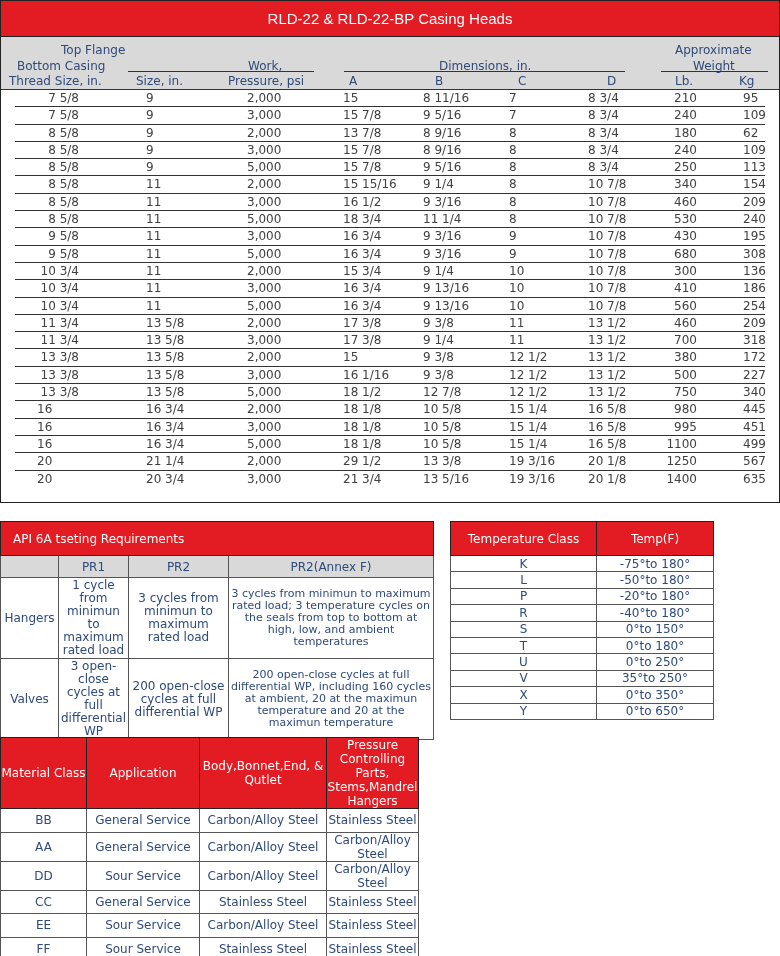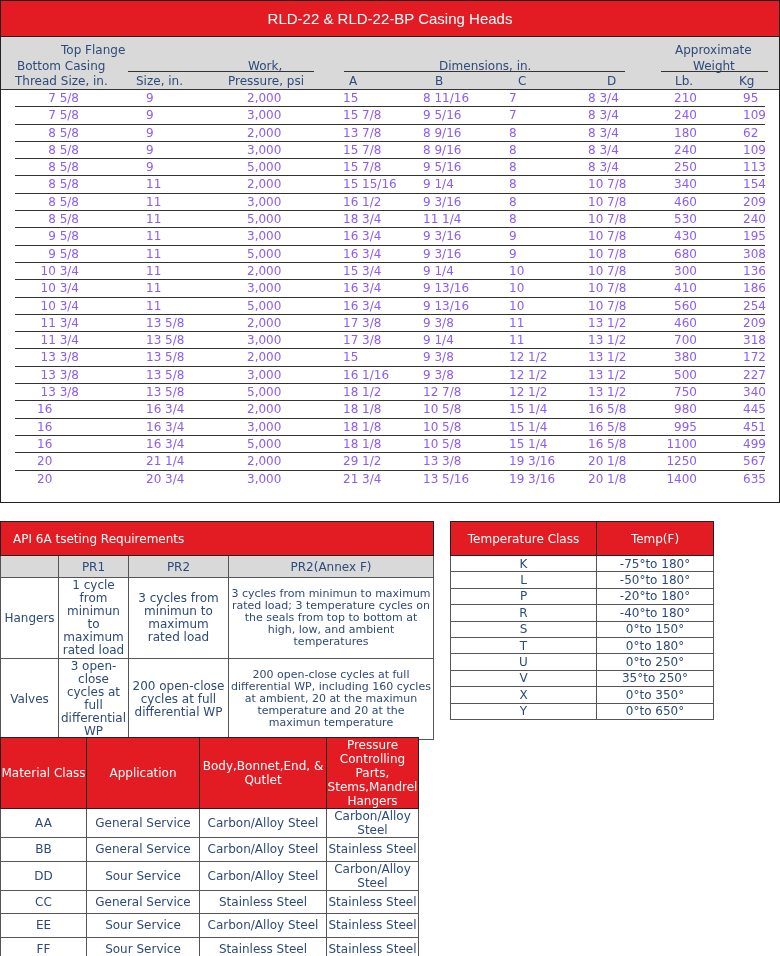--- a/index.html
+++ b/index.html
@@ -4,21 +4,21 @@
   <style>
     * { box-sizing: border-box; margin: 0; padding: 0; }
     body { width: 780px; height: 956px; background: #ffffff; font-family: "DejaVu Sans", sans-serif; color: #1f3864; position: relative; overflow: hidden; }
     .main { position: absolute; left: 0; top: 0; width: 780px; height: 503px; border: 1px solid #222; }
     .main-title { height: 36px; background: #e31b23; color: #fff; font-family: "Liberation Sans", sans-serif; font-size: 15px; text-align: center; line-height: 36px; border-bottom: 1px solid #222; }
     .main-head { height: 53px; background: #d9d9d9; position: relative; font-size: 12px; color: #2e4a7a; }
     .main-head span { position: absolute; white-space: nowrap; }
     .main-head .uline { position: absolute; height: 1px; background: #333; }
     .main-head .bottom { position: absolute; left: 0; right: 0; bottom: 0; height: 1px; background: #333; }
     .rows { position: relative; }
-    .row { height: 17.3px; position: relative; font-size: 12px; color: #8b5cf6; }
+    .row { height: 17.3px; position: relative; font-size: 12px; color: #404040; }
     .row::after { content: ""; position: absolute; left: 14px; right: 14px; bottom: 0; height: 1px; background: #333; }
     .row.last::after { display: none; }
     .row span { position: absolute; top: 1px; white-space: nowrap; }
     .c0 { left: 30px; width: 48px; text-align: right; }
     .c1 { left: 145px; }
     .c2 { left: 246px; }
     .c3 { left: 342px; }
     .c4 { left: 422px; text-align: center; }
     .c5 { left: 508px; }
     .c6 { left: 587px; }
@@ -41,21 +41,21 @@
   </style>
 </head>
 <body>
 
 <div class="main">
   <div class="main-title">RLD-22 &amp;  RLD-22-BP Casing Heads</div>
   <div class="main-head">
     <span style="left:60px;top:6px;">Top Flange</span>
 
     <span style="left:16px;top:22px;">Bottom Casing</span>
-    <span style="left:14px;top:37px;">Thread Size, in.</span>
+    <span style="left:8px;top:37px;">Thread Size, in.</span>
     <span style="left:247px;top:22px;">Work,</span>
     <div class="uline" style="left:127px;width:186px;top:34px;"></div>
     <span style="left:135px;top:37px;">Size, in.</span>
     <span style="left:227px;top:37px;">Pressure, psi</span>
     <span style="left:438px;top:22px;">Dimensions, in.</span>
     <div class="uline" style="left:343px;width:281px;top:34px;"></div>
     <span style="left:348px;top:37px;">A</span>
     <span style="left:434px;top:37px;">B</span>
     <span style="left:517px;top:37px;">C</span>
     <span style="left:606px;top:37px;">D</span>
@@ -404,30 +404,30 @@
   <tbody>
       <tr>
     <th style="width:86px">Material Class</th>
     <th style="width:113px">Application</th>
     <th style="width:127px">Body,Bonnet,End, &amp; Qutlet</th>
     <th>Pressure Controlling Parts, Stems,Mandrel Hangers</th>
   </tr>
   </tbody>
     <tbody id="matrows">
       <tr>
+        <td>BB</td>
+        <td>General Service</td>
+        <td>Carbon/Alloy Steel</td>
+        <td>Stainless Steel</td>
+      </tr>
+      <tr>
         <td>AA</td>
         <td>General Service</td>
         <td>Carbon/Alloy Steel</td>
         <td>Carbon/Alloy Steel</td>
-      </tr>
-      <tr>
-        <td>BB</td>
-        <td>General Service</td>
-        <td>Carbon/Alloy Steel</td>
-        <td>Stainless Steel</td>
       </tr>
       <tr>
         <td>DD</td>
         <td>Sour Service</td>
         <td>Carbon/Alloy Steel</td>
         <td>Carbon/Alloy Steel</td>
       </tr>
       <tr>
         <td>CC</td>
         <td>General Service</td>

